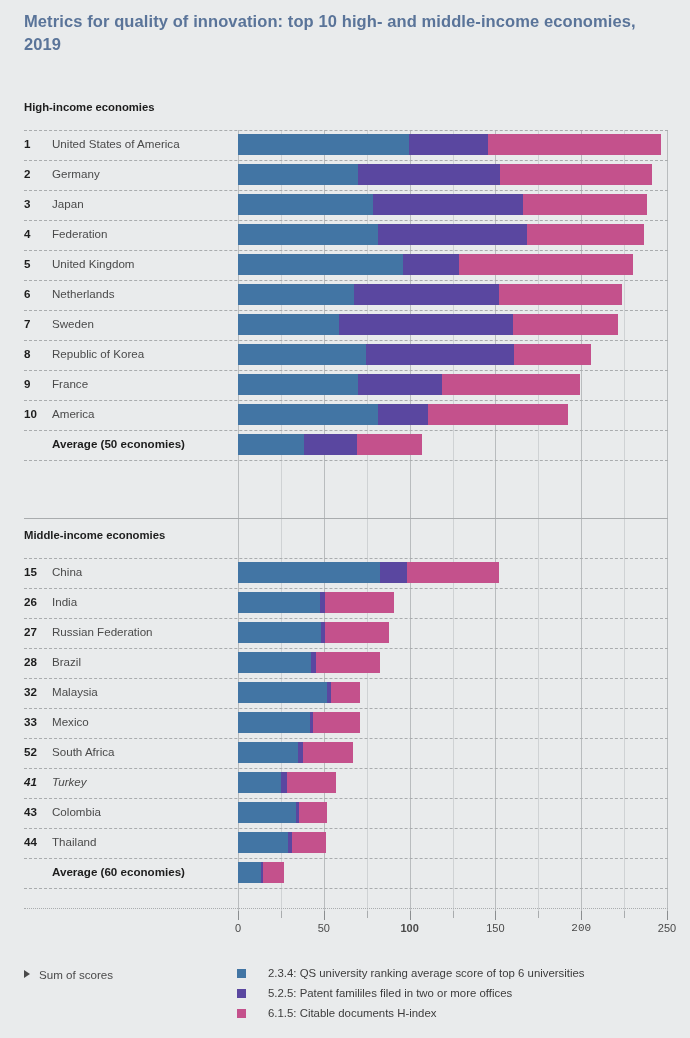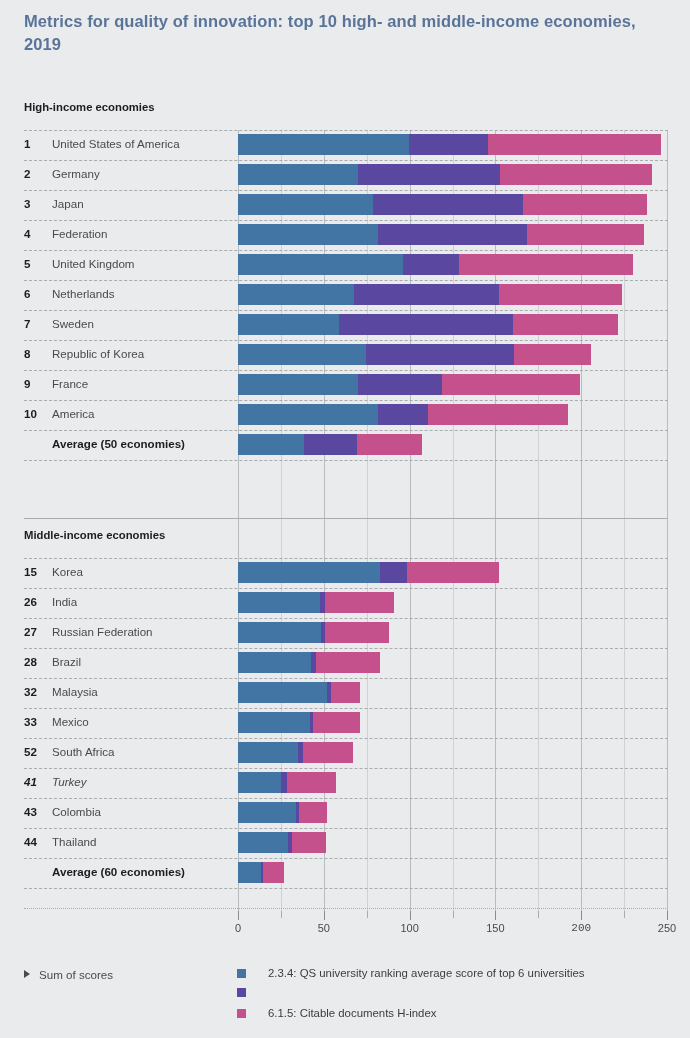--- a/index.html
+++ b/index.html
@@ -228,21 +228,21 @@
         <div class="seg s1" style="width: 52.6812px; background: rgb(90, 71, 160);"></div>
         <div class="seg s2" style="width: 64.8648px; background: rgb(196, 81, 140);"></div>
       </div>
     </div>
     <div class="row" style="top: 460px;">
       <div class="sep"></div>
     </div>
     <div class="row" style="top: 558px;">
       <div class="sep"></div>
       <div class="rank">15</div>
-      <div class="name">Korea</div>
+      <div class="name">China</div>
       <div class="bar">
         <div class="seg s0" style="width: 142.428px; background: rgb(66, 117, 164);"></div>
         <div class="seg s1" style="width: 26.2548px; background: rgb(90, 71, 160);"></div>
         <div class="seg s2" style="width: 92.664px; background: rgb(196, 81, 140);"></div>
       </div>
     </div>
     <div class="row" style="top: 588px;">
       <div class="sep"></div>
       <div class="rank">26</div>
       <div class="name">India</div>
@@ -352,35 +352,35 @@
     <div class="tick minor" style="left: 42.9px;"></div>
     <div class="tick minor" style="left: 128.7px;"></div>
     <div class="tick minor" style="left: 214.5px;"></div>
     <div class="tick minor" style="left: 300.3px;"></div>
     <div class="tick minor" style="left: 386.1px;"></div>
     <div class="tick" style="left: 0px;"></div>
     <div class="tlabel" style="left: 0px;">0</div>
     <div class="tick" style="left: 85.8px;"></div>
     <div class="tlabel" style="left: 85.8px;">50</div>
     <div class="tick" style="left: 171.6px;"></div>
-    <div class="tlabel" style="left: 171.6px;">100</div>
+    <div class="tlabel" style="left: 171.6px; font-weight: bold;">100</div>
     <div class="tick" style="left: 257.4px;"></div>
     <div class="tlabel" style="left: 257.4px;">150</div>
     <div class="tick" style="left: 343.2px;"></div>
     <div class="tlabel" style="left: 343.2px; font-family: Liberation Mono, monospace;">200</div>
     <div class="tick" style="left: 429px;"></div>
     <div class="tlabel" style="left: 429px;">250</div>
   </div>
 
 <div id="legend">
   <div id="sum-of-scores">
     <span class="tri"></span><span>Sum of scores</span>
   </div>
   <div class="lg-item" id="lg0">
     <span class="sw" style="background: rgb(66, 117, 164);"></span><span class="lbl">2.3.4: QS university ranking average score of top 6 universities</span>
   </div>
   <div class="lg-item" id="lg1">
-    <span class="sw" style="background: rgb(90, 71, 160);"></span>
+    <span class="sw" style="background: rgb(90, 71, 160);"></span><span class="lbl">5.2.5: Patent famililes filed in two or more offices</span>
   </div>
   <div class="lg-item" id="lg2">
     <span class="sw" style="background: rgb(196, 81, 140);"></span><span class="lbl">6.1.5: Citable documents H-index</span>
   </div>
 </div>
 
 </body></html>

